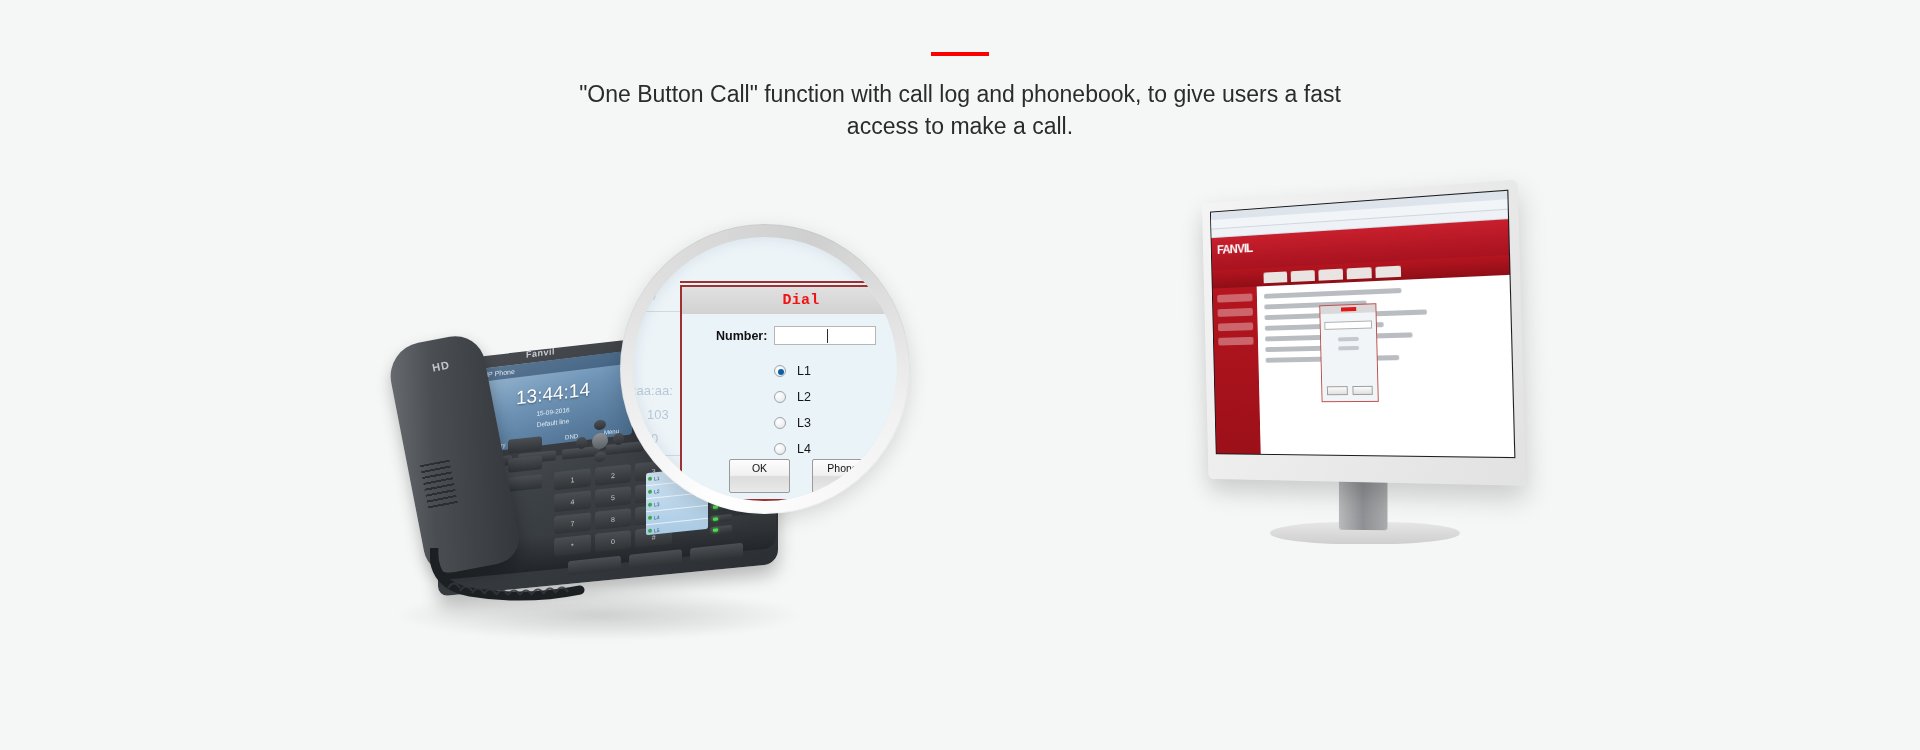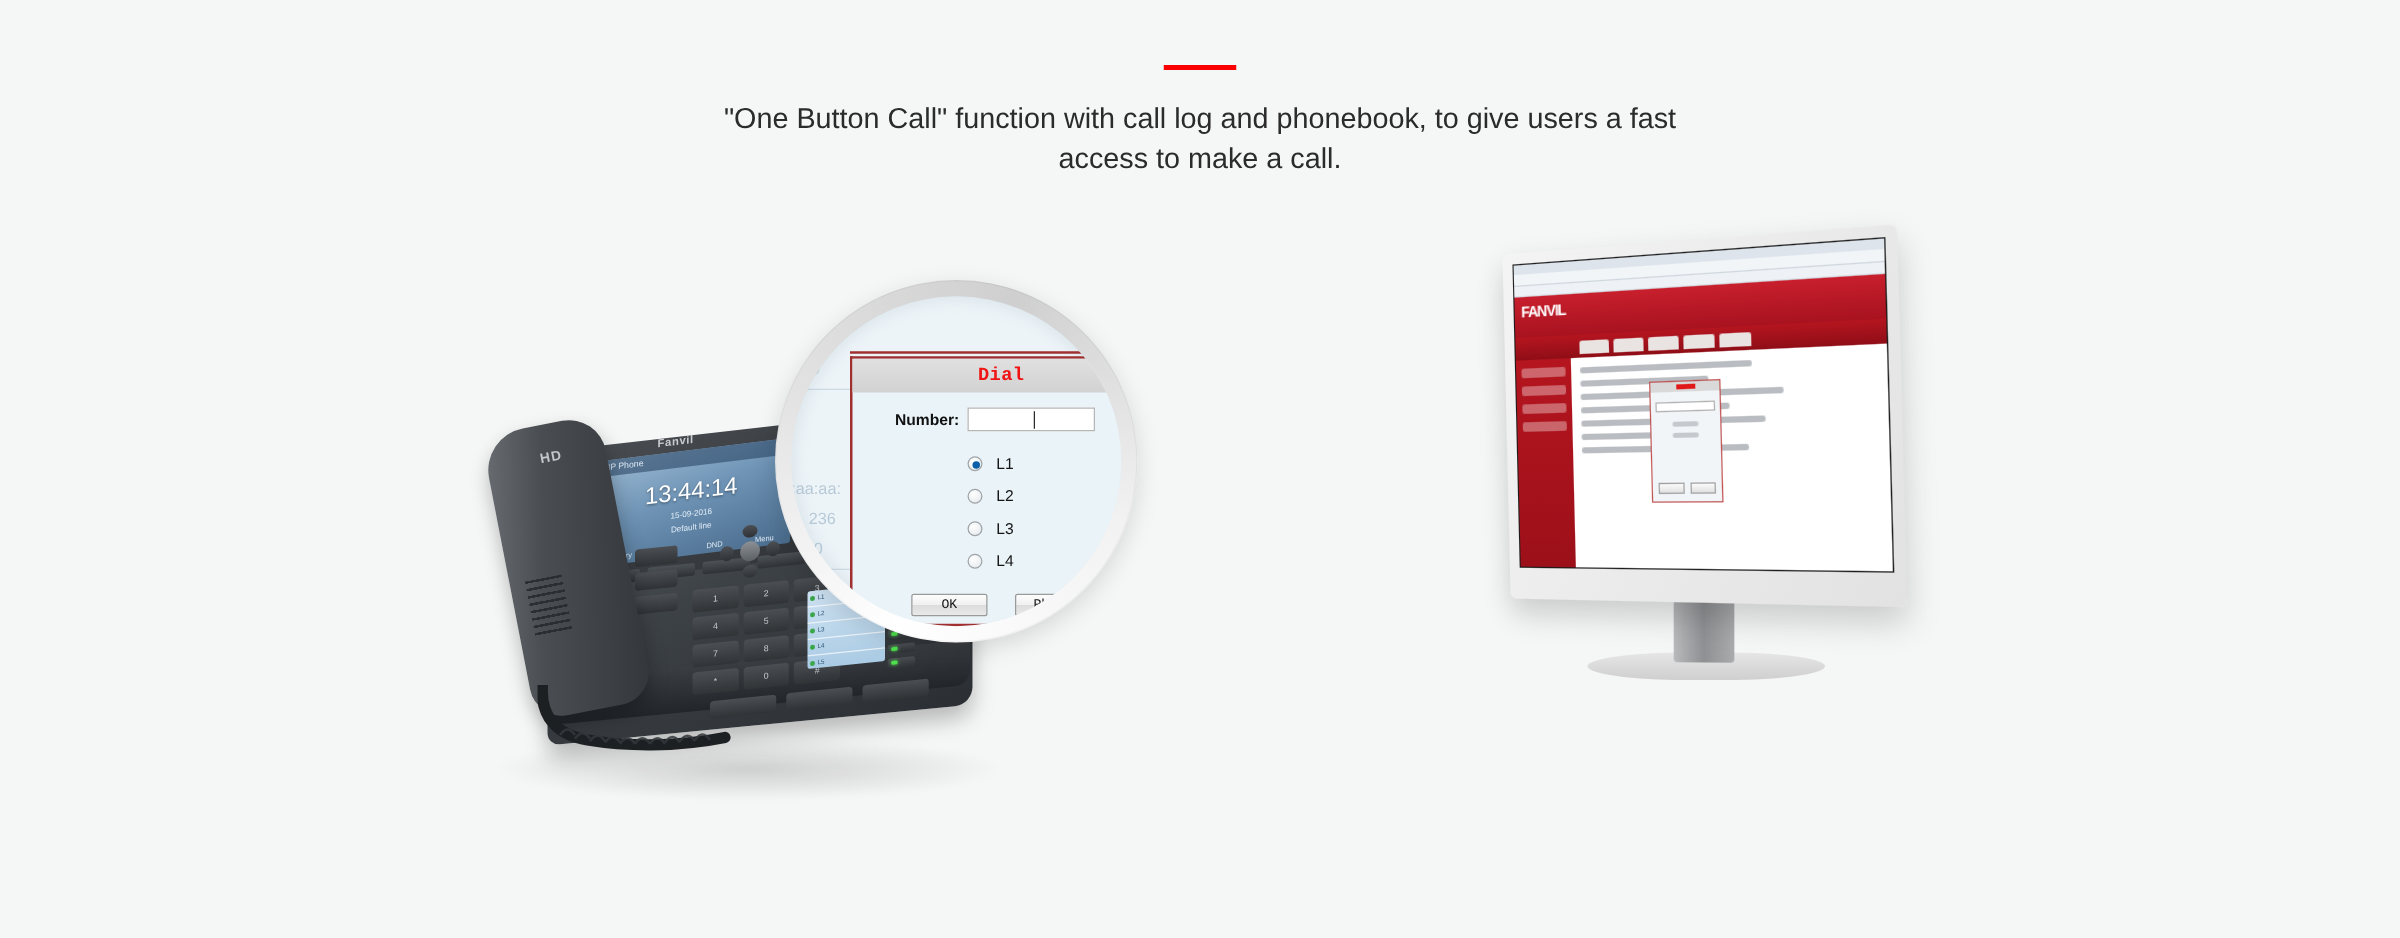--- a/index.html
+++ b/index.html
@@ -438,29 +438,28 @@
   }
   .rdo-label { font-size: 12.5px; color: #151515; }
   .dlg-buttons {
     position: absolute;
     bottom: 10px; left: 0; right: 0;
     display: flex;
     justify-content: center;
     gap: 22px;
   }
   .btn {
-    width: 61px; height: 18px;
+    width: 61px; height: 34px;
     background: linear-gradient(180deg,#fdfdfd 0%,#f0f0f0 48%,#dcdcdc 52%,#e9e9e9 100%);
     border: 1px solid #9a9a9a;
     border-radius: 2px;
     font-size: 10.5px;
     color: #111;
     line-height: 16px;
     text-align: center;
-    font-family: Liberation Mono, monospace;
   }
   .dlg-bottomline {
     position: absolute;
     bottom: 2px; left: -2px;
     width: 244px; height: 2px;
     background: #a03030;
   }
 
   
   .cone {
@@ -686,21 +685,21 @@
       <polygon points="0,110 410,28 416,250 6,222" fill="none" stroke="#dfe8ec" stroke-width="1.5"></polygon>
     </svg>
 
     <div class="magnifier">
       <div class="mag-ring"></div>
       <div class="mag-lens">
 
         <div class="mag-bg-text" style="top:48px;left:4px">(M)</div>
         <div class="mag-bg-rule" style="top:74px"></div>
         <div class="mag-bg-text" style="top:146px;left:0">:aa:aa:</div>
-        <div class="mag-bg-text" style="top:170px;left:14px">236</div>
+        <div class="mag-bg-text" style="top:170px;left:14px">103</div>
         <div class="mag-bg-text" style="top:194px;left:18px">0</div>
         <div class="mag-bg-rule" style="top:218px"></div>
 
         <div class="dlg">
           <div class="dlg-topline"></div>
           <div class="dlg-title">Dial</div>
 
           <div class="dlg-row">
             <span class="dlg-label">Number:</span>
             <span class="dlg-input">

